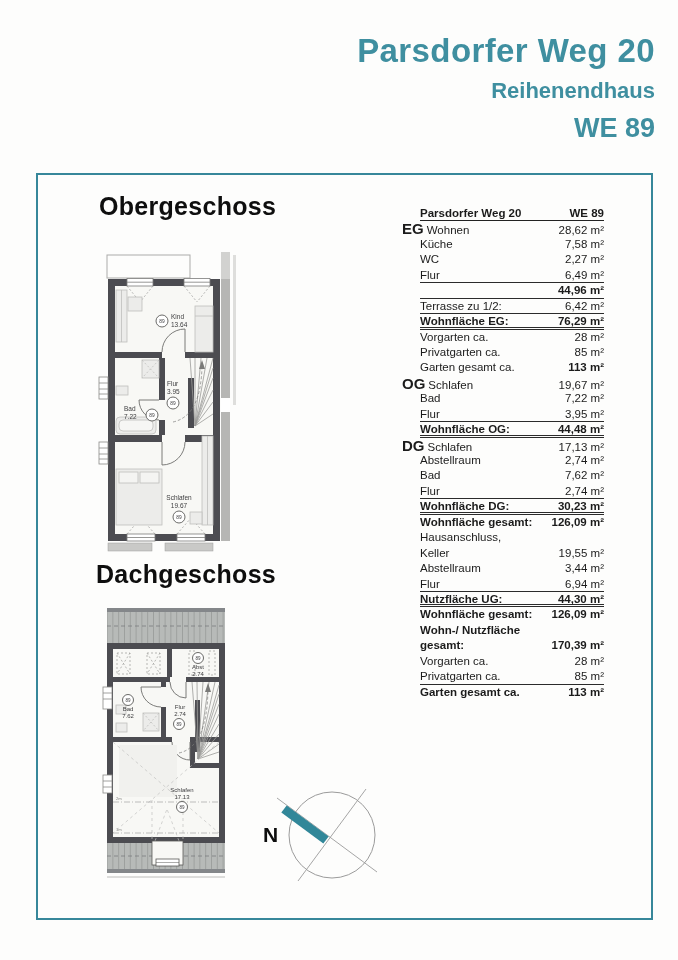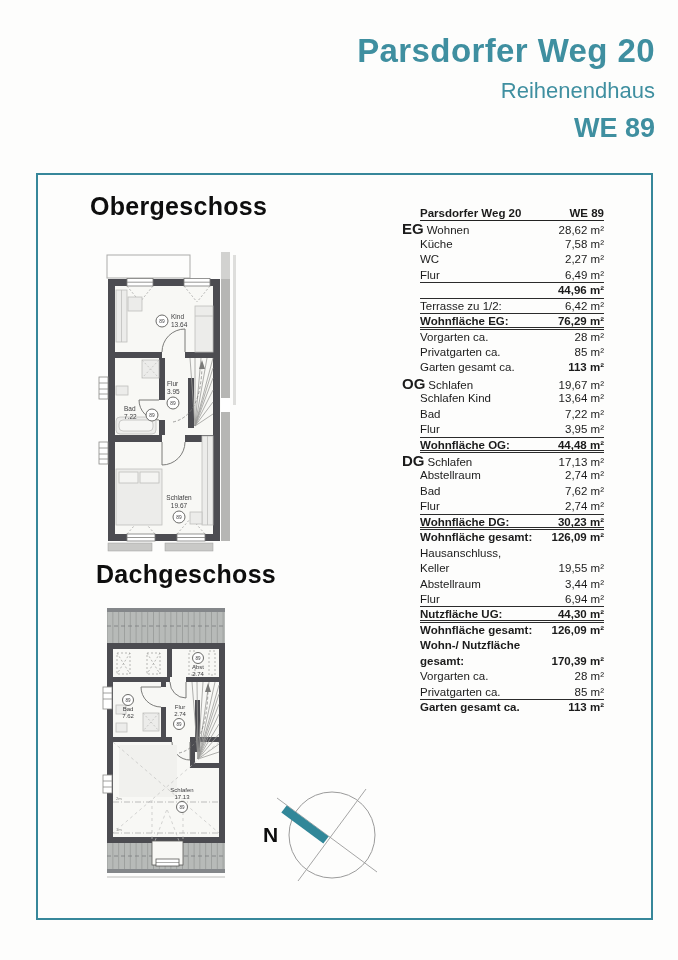--- a/index.html
+++ b/index.html
@@ -1,25 +1,25 @@
 <!DOCTYPE html>
 <html><head>
 <meta charset="utf-8">
 <style>
   html,body{margin:0;padding:0}
   body{width:678px;height:960px;position:relative;background:#fdfdfc;
        font-family:"Liberation Sans",sans-serif;color:#1b1b1b;overflow:hidden}
   .hdr{position:absolute;right:23px;top:34px;text-align:right;color:#3f8fa0}
   .hdr .t1{font-size:33px;font-weight:800;letter-spacing:.4px;line-height:1}
-  .hdr .t2{font-size:22px;font-weight:400;margin-top:13px;line-height:1}
+  .hdr .t2{font-size:22px;font-weight:700;margin-top:13px;line-height:1}
   .hdr .t3{font-size:27px;font-weight:700;margin-top:13px;line-height:1}
   .frame{position:absolute;left:36px;top:173px;width:617px;height:747px;
          border:2px solid #37879a;background:#fdfdfc;box-sizing:border-box}
   .plan-title{position:absolute;font-size:25px;font-weight:800;color:#0e0e0e;letter-spacing:.3px}
-  #og-title{left:90px;top:192px}
+  #og-title{left:99px;top:192px}
   #dg-title{left:96px;top:560px}
   svg.plan{position:absolute}
   #og-plan{left:95px;top:250px}
   #dg-plan{left:95px;top:595px}
   #compass{left:253px;top:778px}
   
   .atable{position:absolute;left:402px;top:206px;width:202px;font-size:11.5px}
   .trow{display:flex;align-items:baseline;height:15.45px;line-height:15.4px}
   .trow.gap{}
   .pfx{flex:0 0 15px;text-align:right;font-weight:700;padding-right:3px;font-size:15px}
@@ -405,27 +405,20 @@
       <div class="trow gap">
         <span class="pfx">OG</span>
         <span class="tb">
           <span class="">Schlafen</span>
           <span class="val">19,67 m²</span>
         </span>
       </div>
       <div class="trow">
         <span class="pfx"></span>
         <span class="tb">
-          <span class="">Schlafen Kind</span>
-          <span class="val">13,64 m²</span>
-        </span>
-      </div>
-      <div class="trow">
-        <span class="pfx"></span>
-        <span class="tb">
           <span class="">Bad</span>
           <span class="val">7,22 m²</span>
         </span>
       </div>
       <div class="trow">
         <span class="pfx"></span>
         <span class="tb u1">
           <span class="">Flur</span>
           <span class="val">3,95 m²</span>
         </span>

